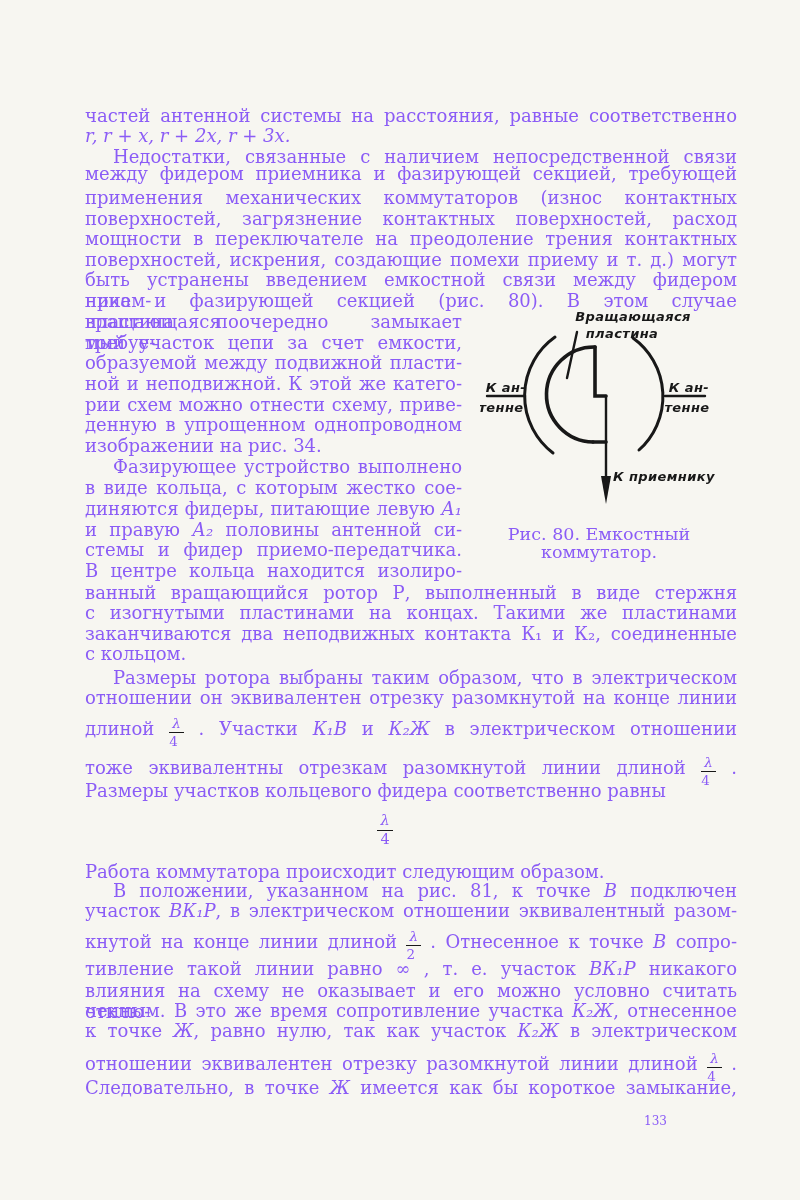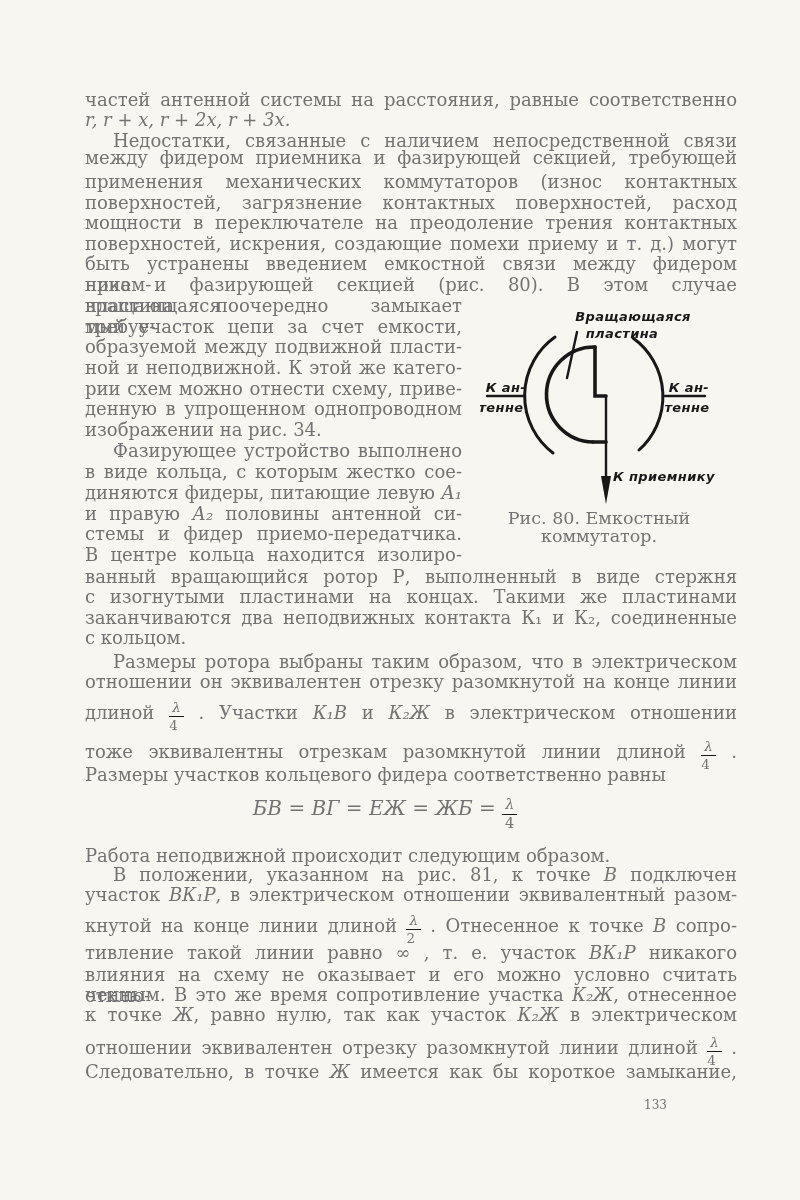--- a/index.html
+++ b/index.html
@@ -8,22 +8,23 @@
     background:#eef0ee;
     font-family:"DejaVu Serif","Liberation Serif",serif;
   }
   #page{
     position:relative;width:800px;height:1200px;overflow:hidden;
     background:#f7f6f1;color:#181818;
   }
   .line{
     position:absolute;
     font-size:18px;line-height:20.6px;
-    color:#737373;
+    color:#8b5cf6;
     white-space:normal;
+    margin-top:16px;
   }
   .w{left:85px;width:652px;}
   .n{left:85px;width:377px;}
   .jl{text-align:justify;text-align-last:justify;}
   .ind{text-indent:28px;}
   .formula{left:85px;width:600px;text-align:center;font-style:italic;font-size:20px;}
   .cap{left:478px;width:242px;text-align:center;font-size:17.5px;line-height:19px;}
   .pg{left:85px;width:582px;text-align:right;font-size:12px;}
   .line i{font-style:italic;text-align:center;}
   .frac{
@@ -74,22 +75,22 @@
       <div class="line n jl" style="top: 545px;">В центре кольца находится изолиро-</div>
       <div class="line w jl" style="top: 567px;">ванный вращающийся ротор Р, выполненный в виде стержня</div>
       <div class="line w jl" style="top: 587px;">с изогнутыми пластинами на концах. Такими же пластинами</div>
       <div class="line w jl" style="top: 608px;">заканчиваются два неподвижных контакта К₁ и К₂, соединенные</div>
       <div class="line w" style="top: 628px;">с кольцом.</div>
       <div class="line w jl ind" style="top: 652px;">Размеры ротора выбраны таким образом, что в электрическом</div>
       <div class="line w jl" style="top: 672px;">отношении он эквивалентен отрезку разомкнутой на конце линии</div>
       <div class="line w jl" style="top: 700px;">длиной <span class="frac"><span class="fn">λ</span><span class="fd">4</span></span> . Участки <i>К₁В</i> и <i>К₂Ж</i> в электрическом отношении</div>
       <div class="line w jl" style="top: 739px;">тоже эквивалентны отрезкам разомкнутой линии длиной <span class="frac"><span class="fn">λ</span><span class="fd">4</span></span> .</div>
       <div class="line w" style="top: 765px;">Размеры участков кольцевого фидера соответственно равны</div>
-      <div class="line formula" style="top: 797px;"><i>БВ = ВГ = ЕЖ = ЖБ =</i> <span class="frac"><span class="fn">λ</span><span class="fd">4</span></span></div>
-      <div class="line w" style="top: 846px;">Работа неподвижной происходит следующим образом.</div>
+      <div class="line formula" style="top: 797px;"> <span class="frac"><span class="fn">λ</span><span class="fd">4</span></span></div>
+      <div class="line w" style="top: 846px;">Работа коммутатора происходит следующим образом.</div>
       <div class="line w jl ind" style="top: 865px;">В положении, указанном на рис. 81, к точке <i>В</i> подключен</div>
       <div class="line w jl" style="top: 885px;">участок <i>ВК₁Р</i>, в электрическом отношении эквивалентный разом-</div>
       <div class="line w jl" style="top: 913px;">кнутой на конце линии длиной <span class="frac"><span class="fn">λ</span><span class="fd">2</span></span> . Отнесенное к точке <i>В</i> сопро-</div>
       <div class="line w jl" style="top: 943px;">тивление такой линии равно ∞ , т. е. участок <i>ВК₁Р</i> никакого</div>
       <div class="line w jl" style="top: 965px;">влияния на схему не оказывает и его можно условно считать отклю-</div>
       <div class="line w jl" style="top: 985px;">ченным. В это же время сопротивление участка <i>К₂Ж</i>, отнесенное</div>
       <div class="line w jl" style="top: 1005px;">к точке <i>Ж</i>, равно нулю, так как участок <i>К₂Ж</i> в электрическом</div>
       <div class="line w jl" style="top: 1035px;">отношении эквивалентен отрезку разомкнутой линии  длиной <span class="frac"><span class="fn">λ</span><span class="fd">4</span></span> .</div>
       <div class="line w jl" style="top: 1062px;">Следовательно, в точке <i>Ж</i> имеется как бы короткое замыкание,</div>
       <div class="line cap" style="top: 509px;">Рис. 80. Емкостный</div>

